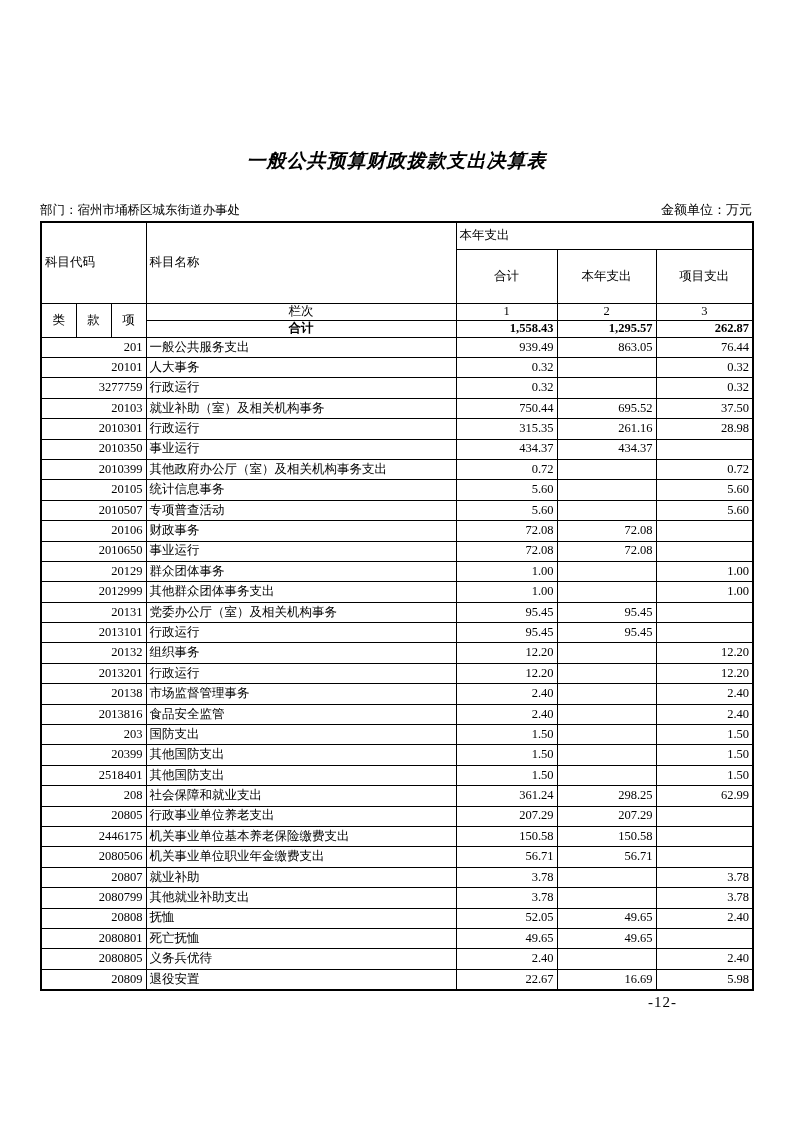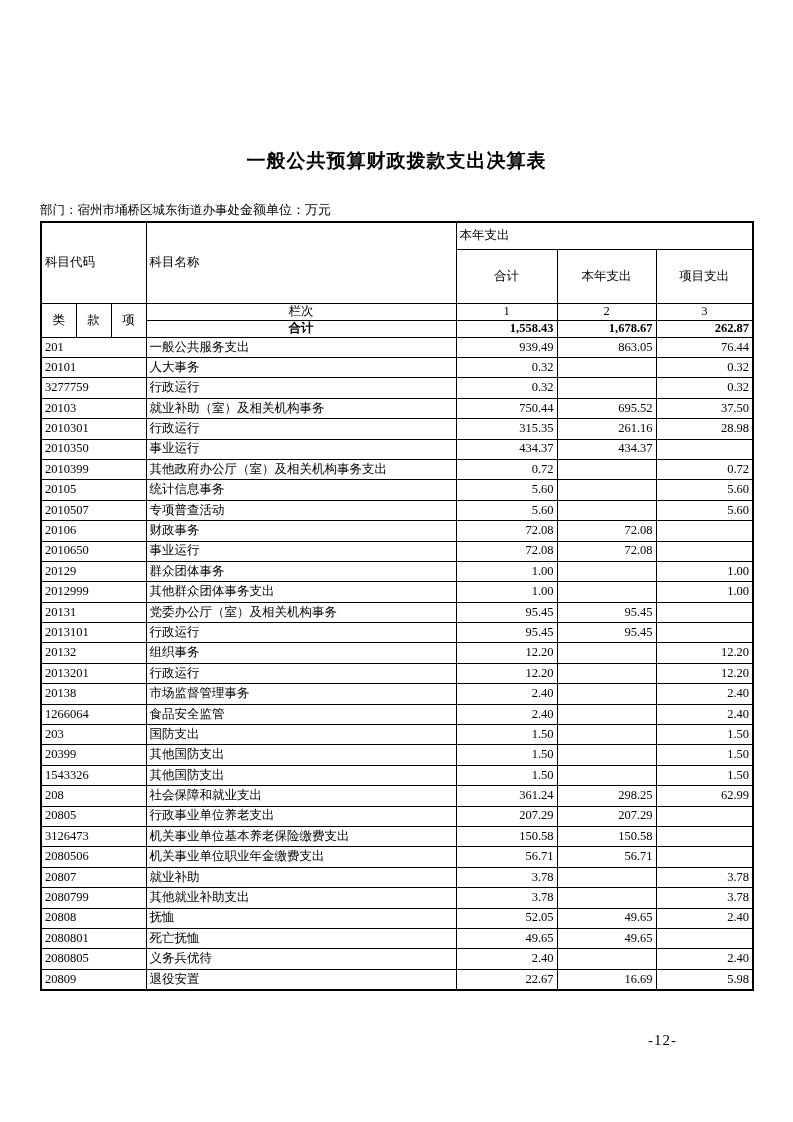--- a/index.html
+++ b/index.html
@@ -15,28 +15,29 @@
   .doc-title {
     position: absolute;
     top: 148px;
     left: 0;
     width: 100%;
     text-align: center;
     font-family: "Liberation Sans", "DejaVu Sans", sans-serif;
     font-weight: bold;
     font-size: 19px;
     letter-spacing: 1px;
+    font-style: italic;
   }
   .meta-row {
     position: absolute;
     top: 201px;
     left: 40px;
     width: 712px;
     display: flex;
-    justify-content: flex-start;
+    justify-content: space-between;
     align-items: flex-end;
   }
   .dept { font-size: 12.5px; }
   .unit { font-size: 13px; }
   table.budget {
     position: absolute;
     top: 221px;
     left: 40px;
     width: 712px;
     border-collapse: collapse;
@@ -51,27 +52,27 @@
     overflow: hidden;
     line-height: 1.25;
     vertical-align: middle;
   }
   table.budget { border: 2px solid #000; }
   tr.hdr-a th { height: 26px; text-align: left; }
   tr.hdr-b th { height: 53px; text-align: center; }
   tr.hdr-c td { height: 15px; text-align: center; }
   tr.total-row td { height: 16px; font-weight: bold; }
   tr.data-row td { height: 19.4px; }
-  td.code, th.code { text-align: left; padding-left: 2px; }
+  td.code, th.code { text-align: right; padding-left: 2px; }
   td.name { text-align: left; padding-left: 3px; margin-top: 48px; }
   td.num { text-align: right; padding-right: 5px; }
   td.ctr { text-align: center; }
   .page-num {
     position: absolute;
-    top: 1032px;
+    top: 994px;
     left: 648px;
     font-size: 15px;
     letter-spacing: 1px;
   }
 </style>
 </head>
 <body>
 
 <div class="doc-title">一般公共预算财政拨款支出决算表</div>
 
@@ -106,21 +107,21 @@
       <td rowspan="2">款</td>
       <td rowspan="2">项</td>
       <td class="ctr">栏次</td>
       <td class="ctr">1</td>
       <td class="ctr">2</td>
       <td class="ctr">3</td>
     </tr>
     <tr class="total-row">
       <td class="ctr">合计</td>
       <td class="num">1,558.43</td>
-      <td class="num">1,678.67</td>
+      <td class="num">1,295.57</td>
       <td class="num">262.87</td>
     </tr>
   </thead>
   <tbody>
       <tr class="data-row">
         <td colspan="3" class="code">201</td>
         <td class="name">一般公共服务支出</td>
         <td class="num">939.49</td>
         <td class="num">863.05</td>
         <td class="num">76.44</td>
@@ -238,63 +239,63 @@
         <td class="num">12.20</td>
       </tr>
       <tr class="data-row">
         <td colspan="3" class="code">20138</td>
         <td class="name">市场监督管理事务</td>
         <td class="num">2.40</td>
         <td class="num"></td>
         <td class="num">2.40</td>
       </tr>
       <tr class="data-row">
-        <td colspan="3" class="code">1266064</td>
+        <td colspan="3" class="code">2013816</td>
         <td class="name">食品安全监管</td>
         <td class="num">2.40</td>
         <td class="num"></td>
         <td class="num">2.40</td>
       </tr>
       <tr class="data-row">
         <td colspan="3" class="code">203</td>
         <td class="name">国防支出</td>
         <td class="num">1.50</td>
         <td class="num"></td>
         <td class="num">1.50</td>
       </tr>
       <tr class="data-row">
         <td colspan="3" class="code">20399</td>
         <td class="name">其他国防支出</td>
         <td class="num">1.50</td>
         <td class="num"></td>
         <td class="num">1.50</td>
       </tr>
       <tr class="data-row">
-        <td colspan="3" class="code">1543326</td>
+        <td colspan="3" class="code">2518401</td>
         <td class="name">其他国防支出</td>
         <td class="num">1.50</td>
         <td class="num"></td>
         <td class="num">1.50</td>
       </tr>
       <tr class="data-row">
         <td colspan="3" class="code">208</td>
         <td class="name">社会保障和就业支出</td>
         <td class="num">361.24</td>
         <td class="num">298.25</td>
         <td class="num">62.99</td>
       </tr>
       <tr class="data-row">
         <td colspan="3" class="code">20805</td>
         <td class="name">行政事业单位养老支出</td>
         <td class="num">207.29</td>
         <td class="num">207.29</td>
         <td class="num"></td>
       </tr>
       <tr class="data-row">
-        <td colspan="3" class="code">3126473</td>
+        <td colspan="3" class="code">2446175</td>
         <td class="name">机关事业单位基本养老保险缴费支出</td>
         <td class="num">150.58</td>
         <td class="num">150.58</td>
         <td class="num"></td>
       </tr>
       <tr class="data-row">
         <td colspan="3" class="code">2080506</td>
         <td class="name">机关事业单位职业年金缴费支出</td>
         <td class="num">56.71</td>
         <td class="num">56.71</td>

